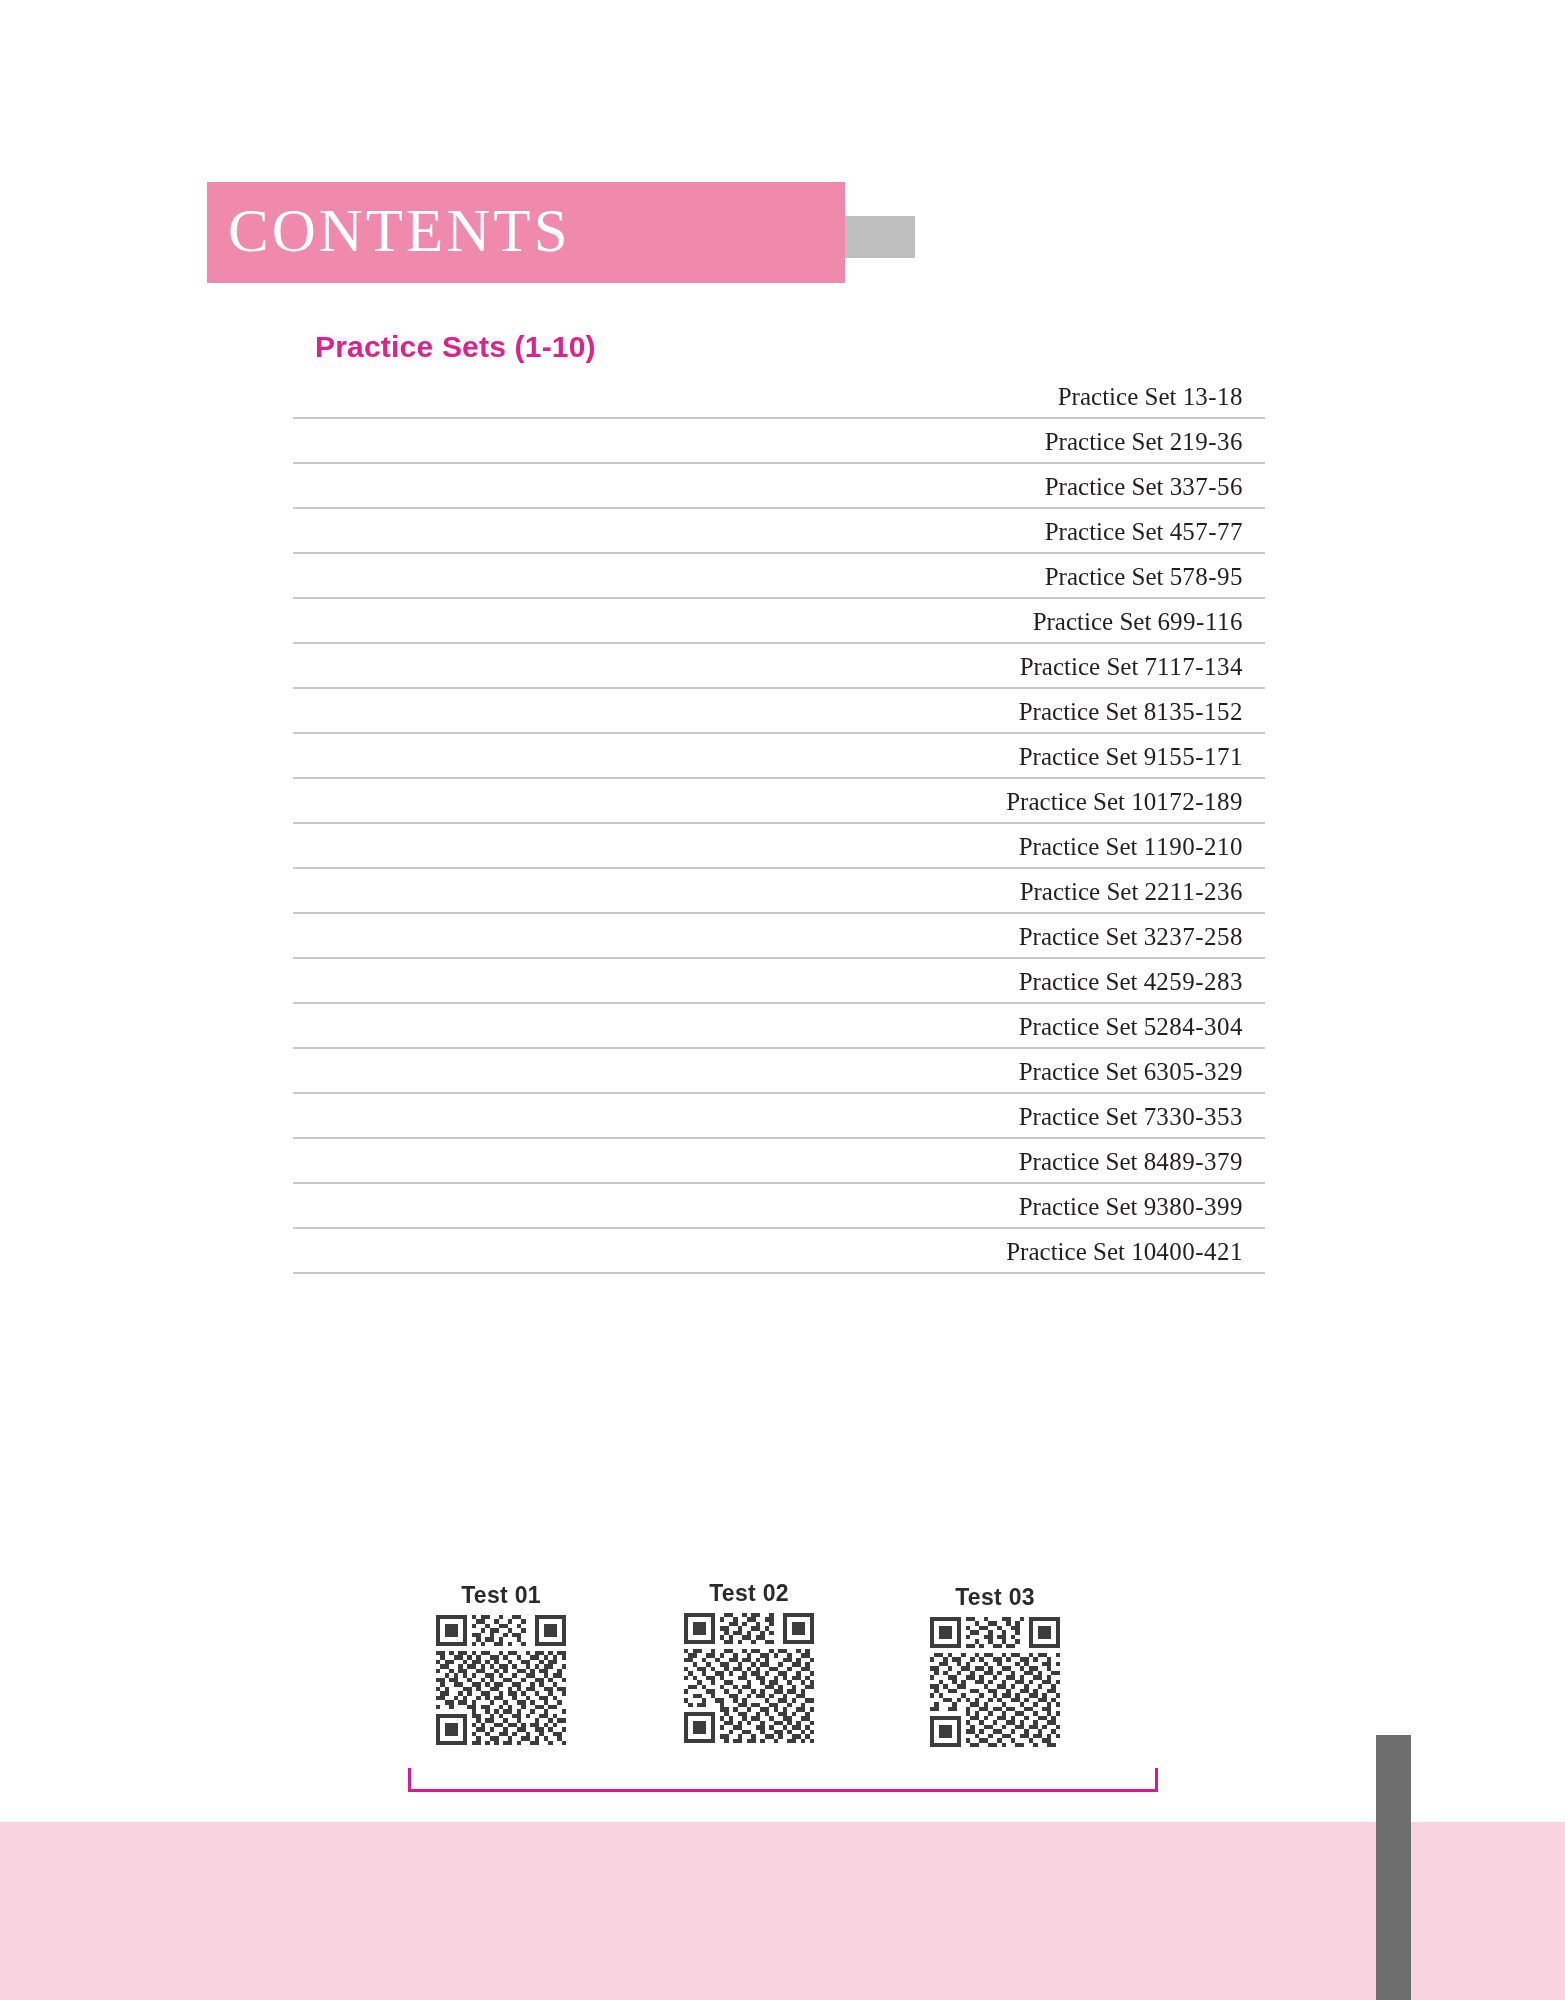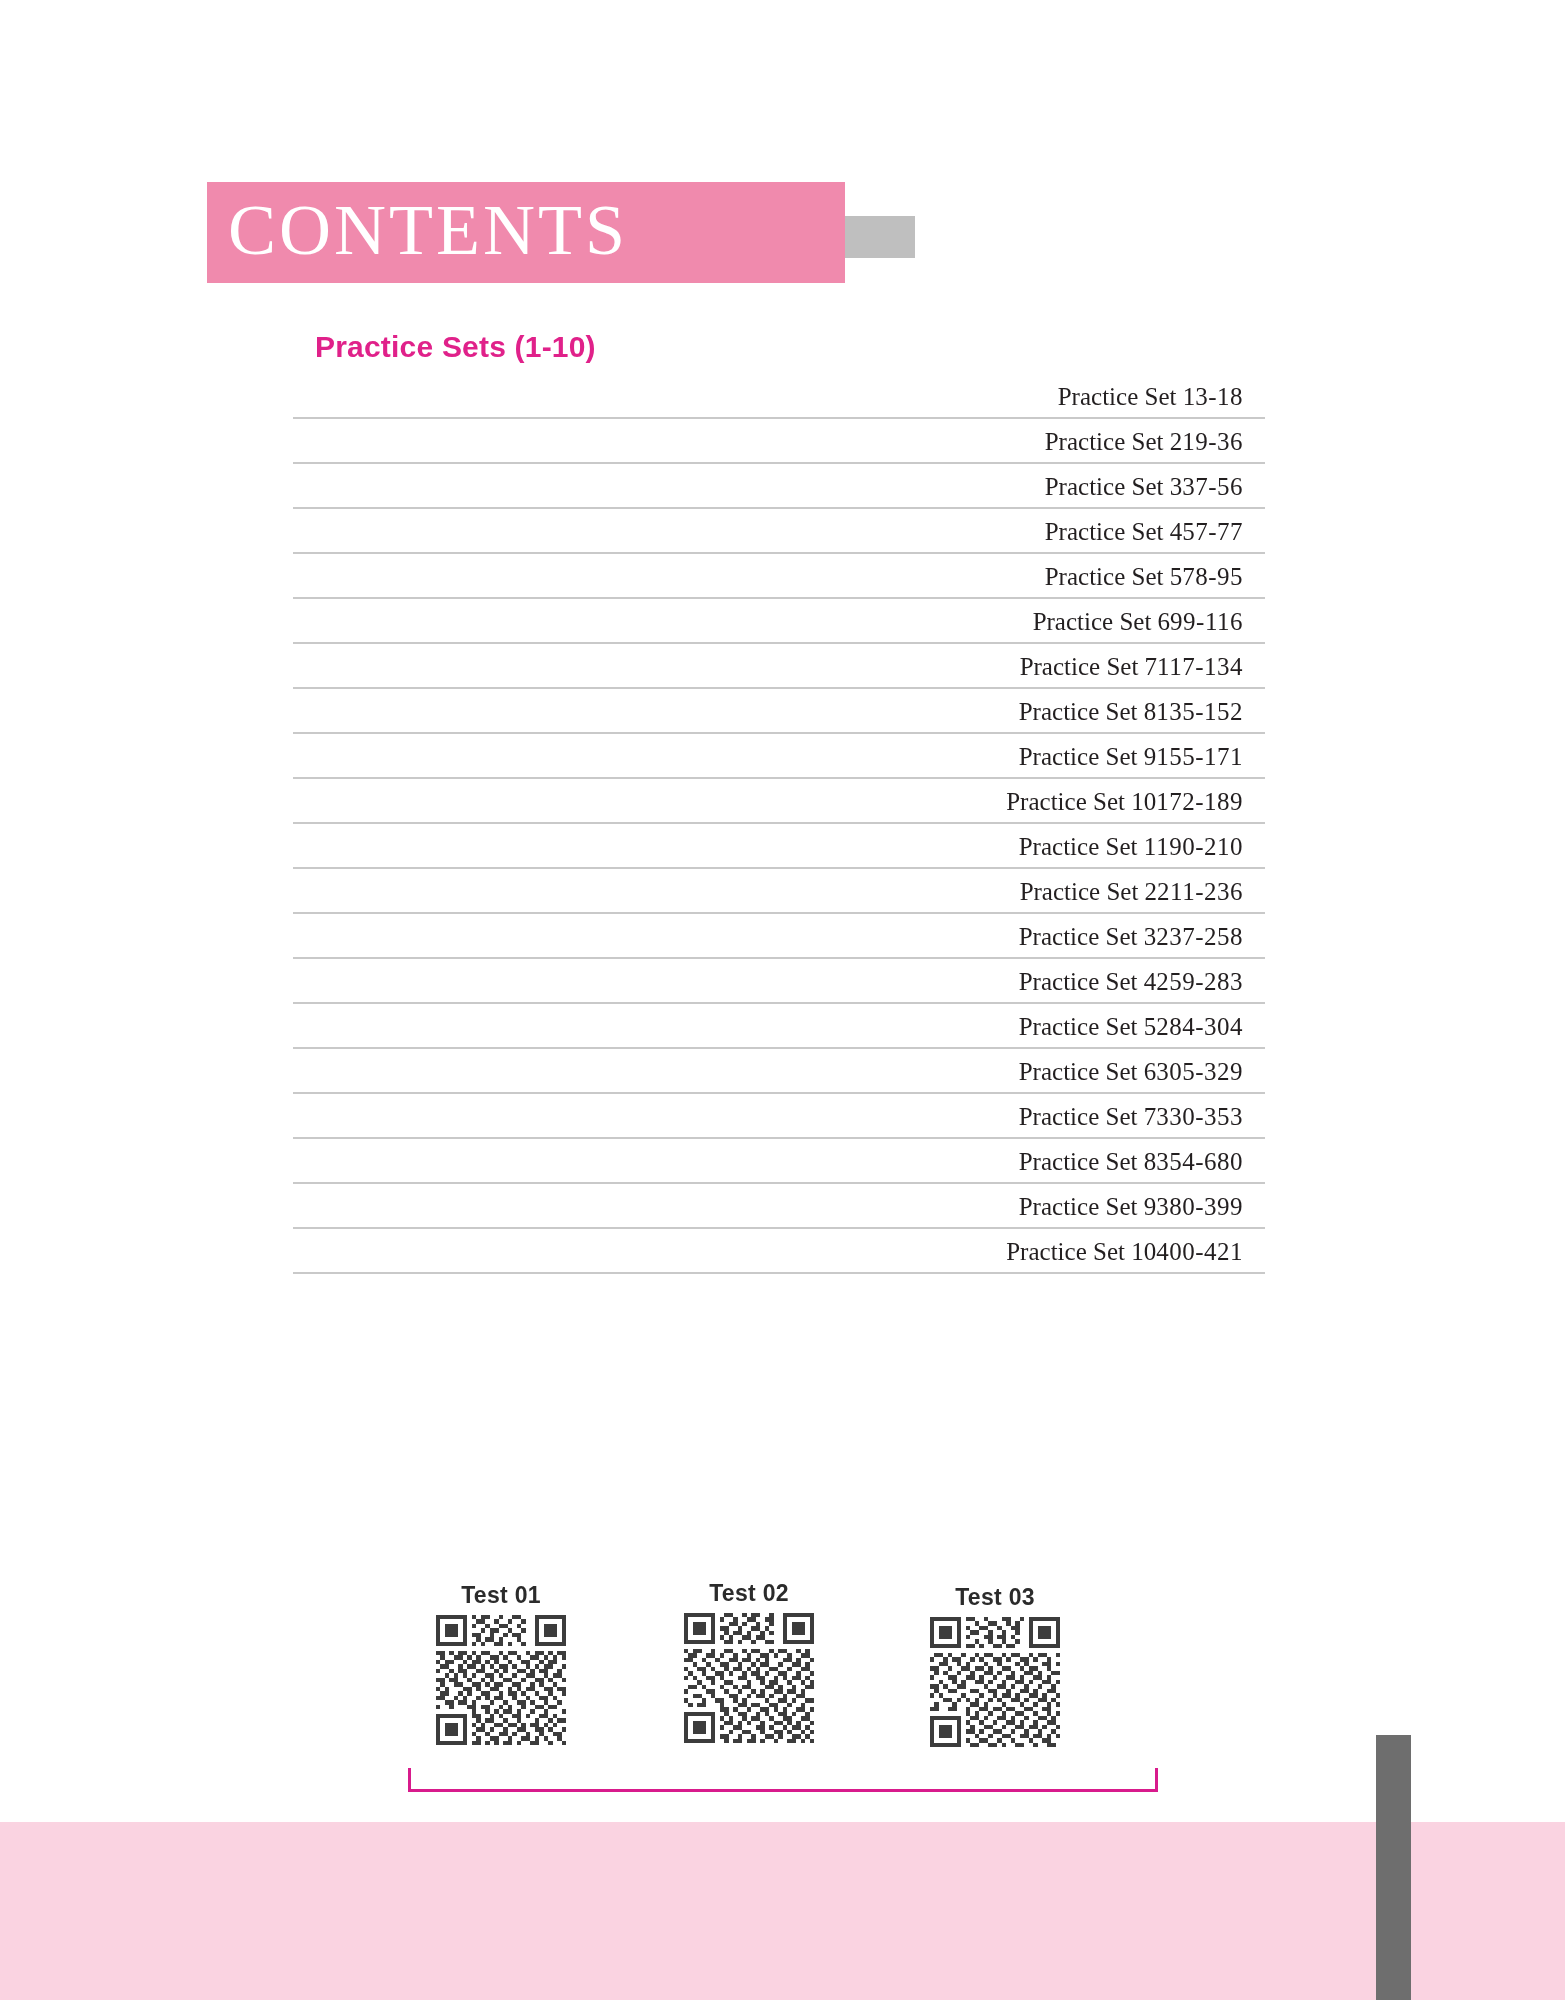--- a/index.html
+++ b/index.html
@@ -54,21 +54,21 @@
     top: 182px;
     width: 638px;
     height: 101px;
     background: #f08aad;
   }
   .contents-title {
     position: absolute;
     left: 228px;
     top: 180px;
     font-family: "Liberation Serif", serif;
-    font-size: 72px;
+    font-size: 61px;
     line-height: 101px;
     letter-spacing: 3px;
     color: #ffffff;
     white-space: nowrap;
   }
 
   
   .content {
     position: absolute;
     left: 293px;
@@ -298,21 +298,21 @@
       <li class="toc-row">
         <span class="toc-label">Practice Set 6</span>
         <span class="toc-pages">305-329</span>
       </li>
       <li class="toc-row">
         <span class="toc-label">Practice Set 7</span>
         <span class="toc-pages">330-353</span>
       </li>
       <li class="toc-row">
         <span class="toc-label">Practice Set 8</span>
-        <span class="toc-pages">354-680</span>
+        <span class="toc-pages">489-379</span>
       </li>
       <li class="toc-row">
         <span class="toc-label">Practice Set 9</span>
         <span class="toc-pages">380-399</span>
       </li>
       <li class="toc-row">
         <span class="toc-label">Practice Set 10</span>
         <span class="toc-pages">400-421</span>
       </li>
     </ul>

